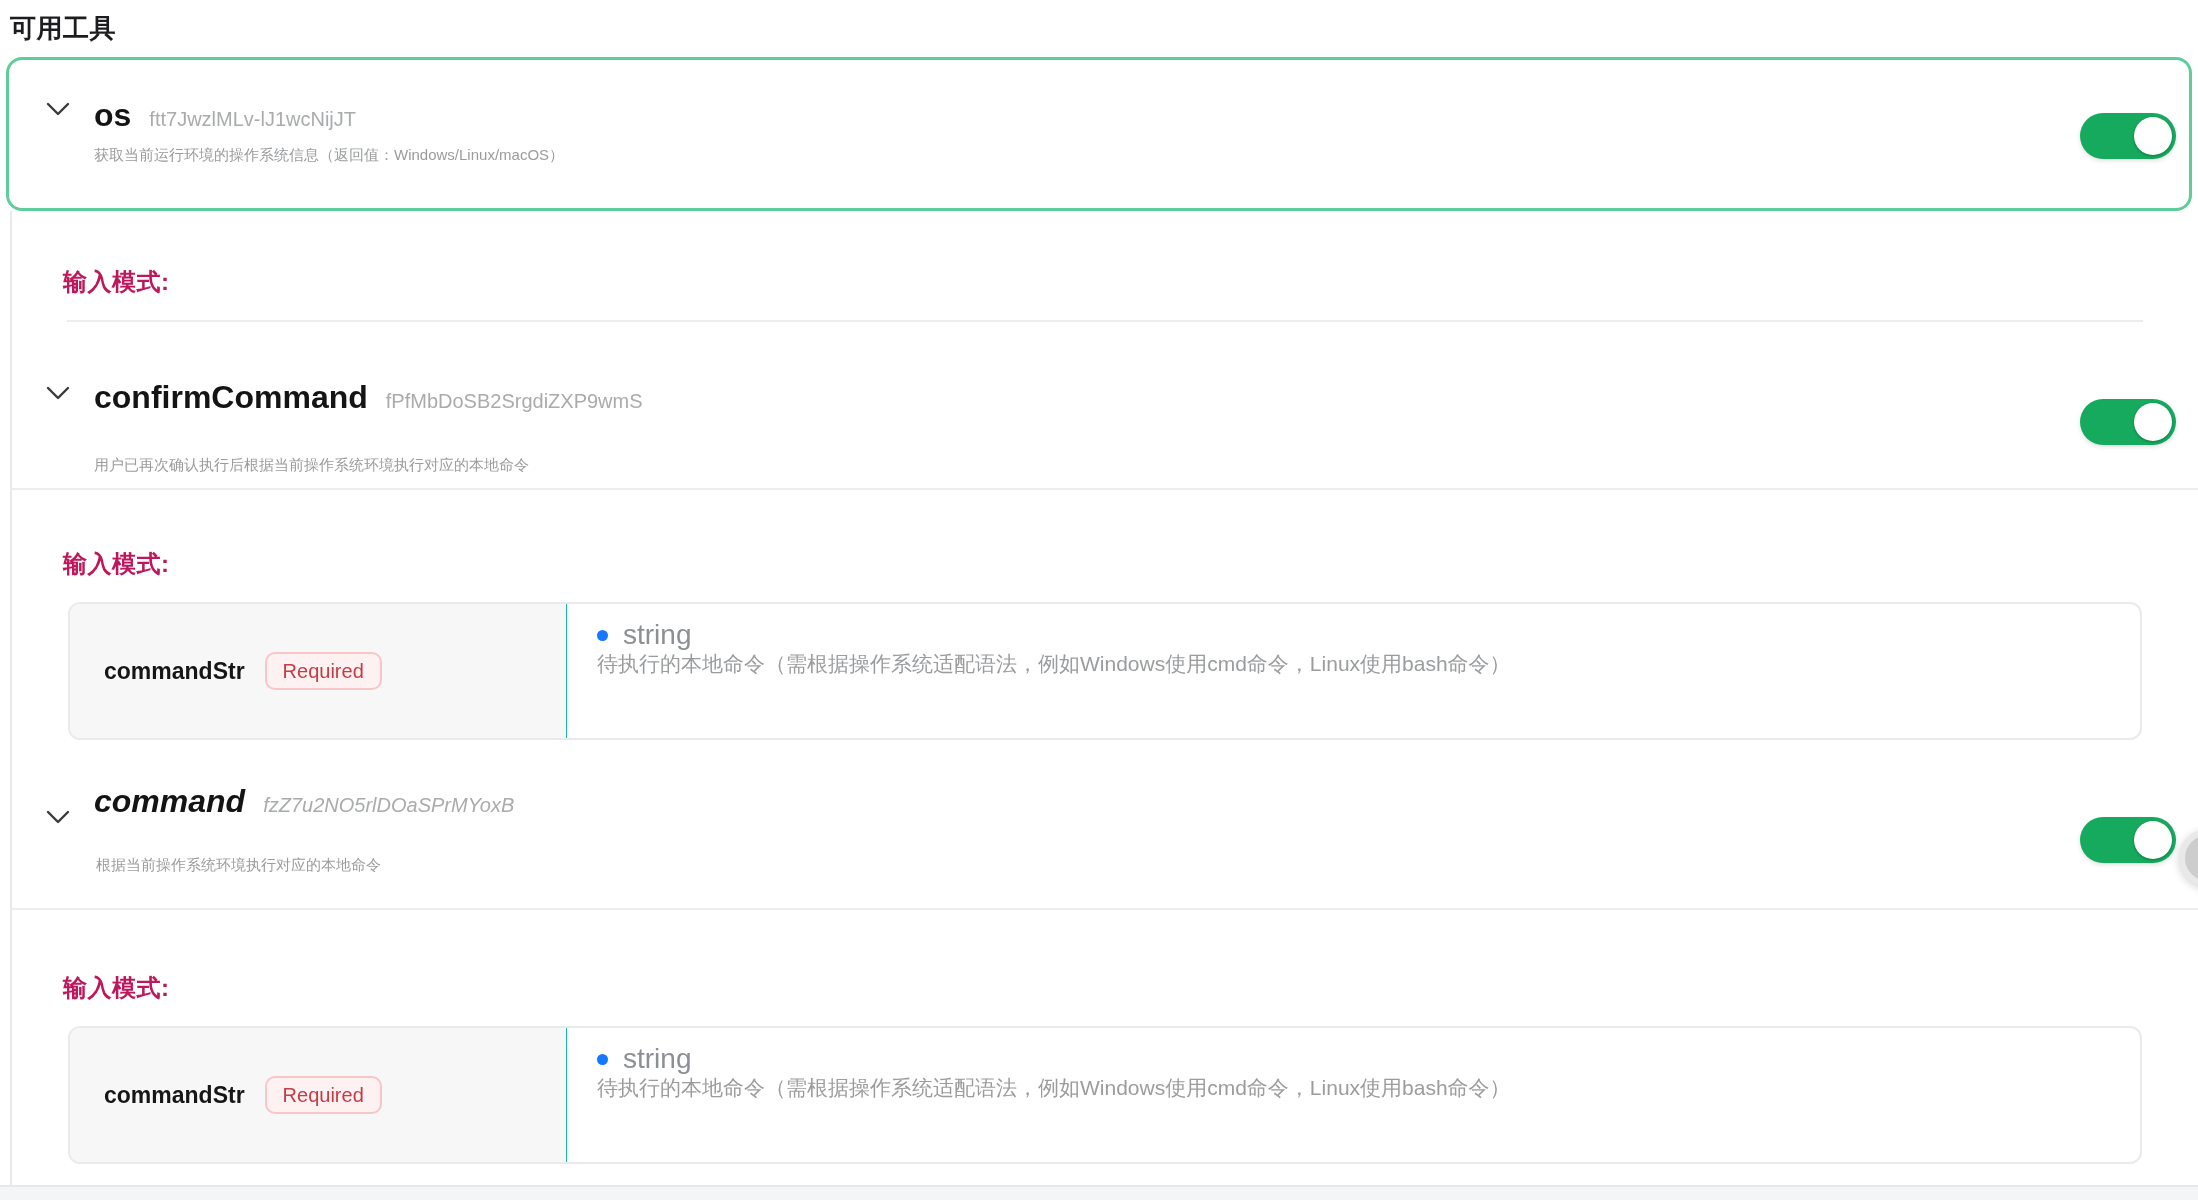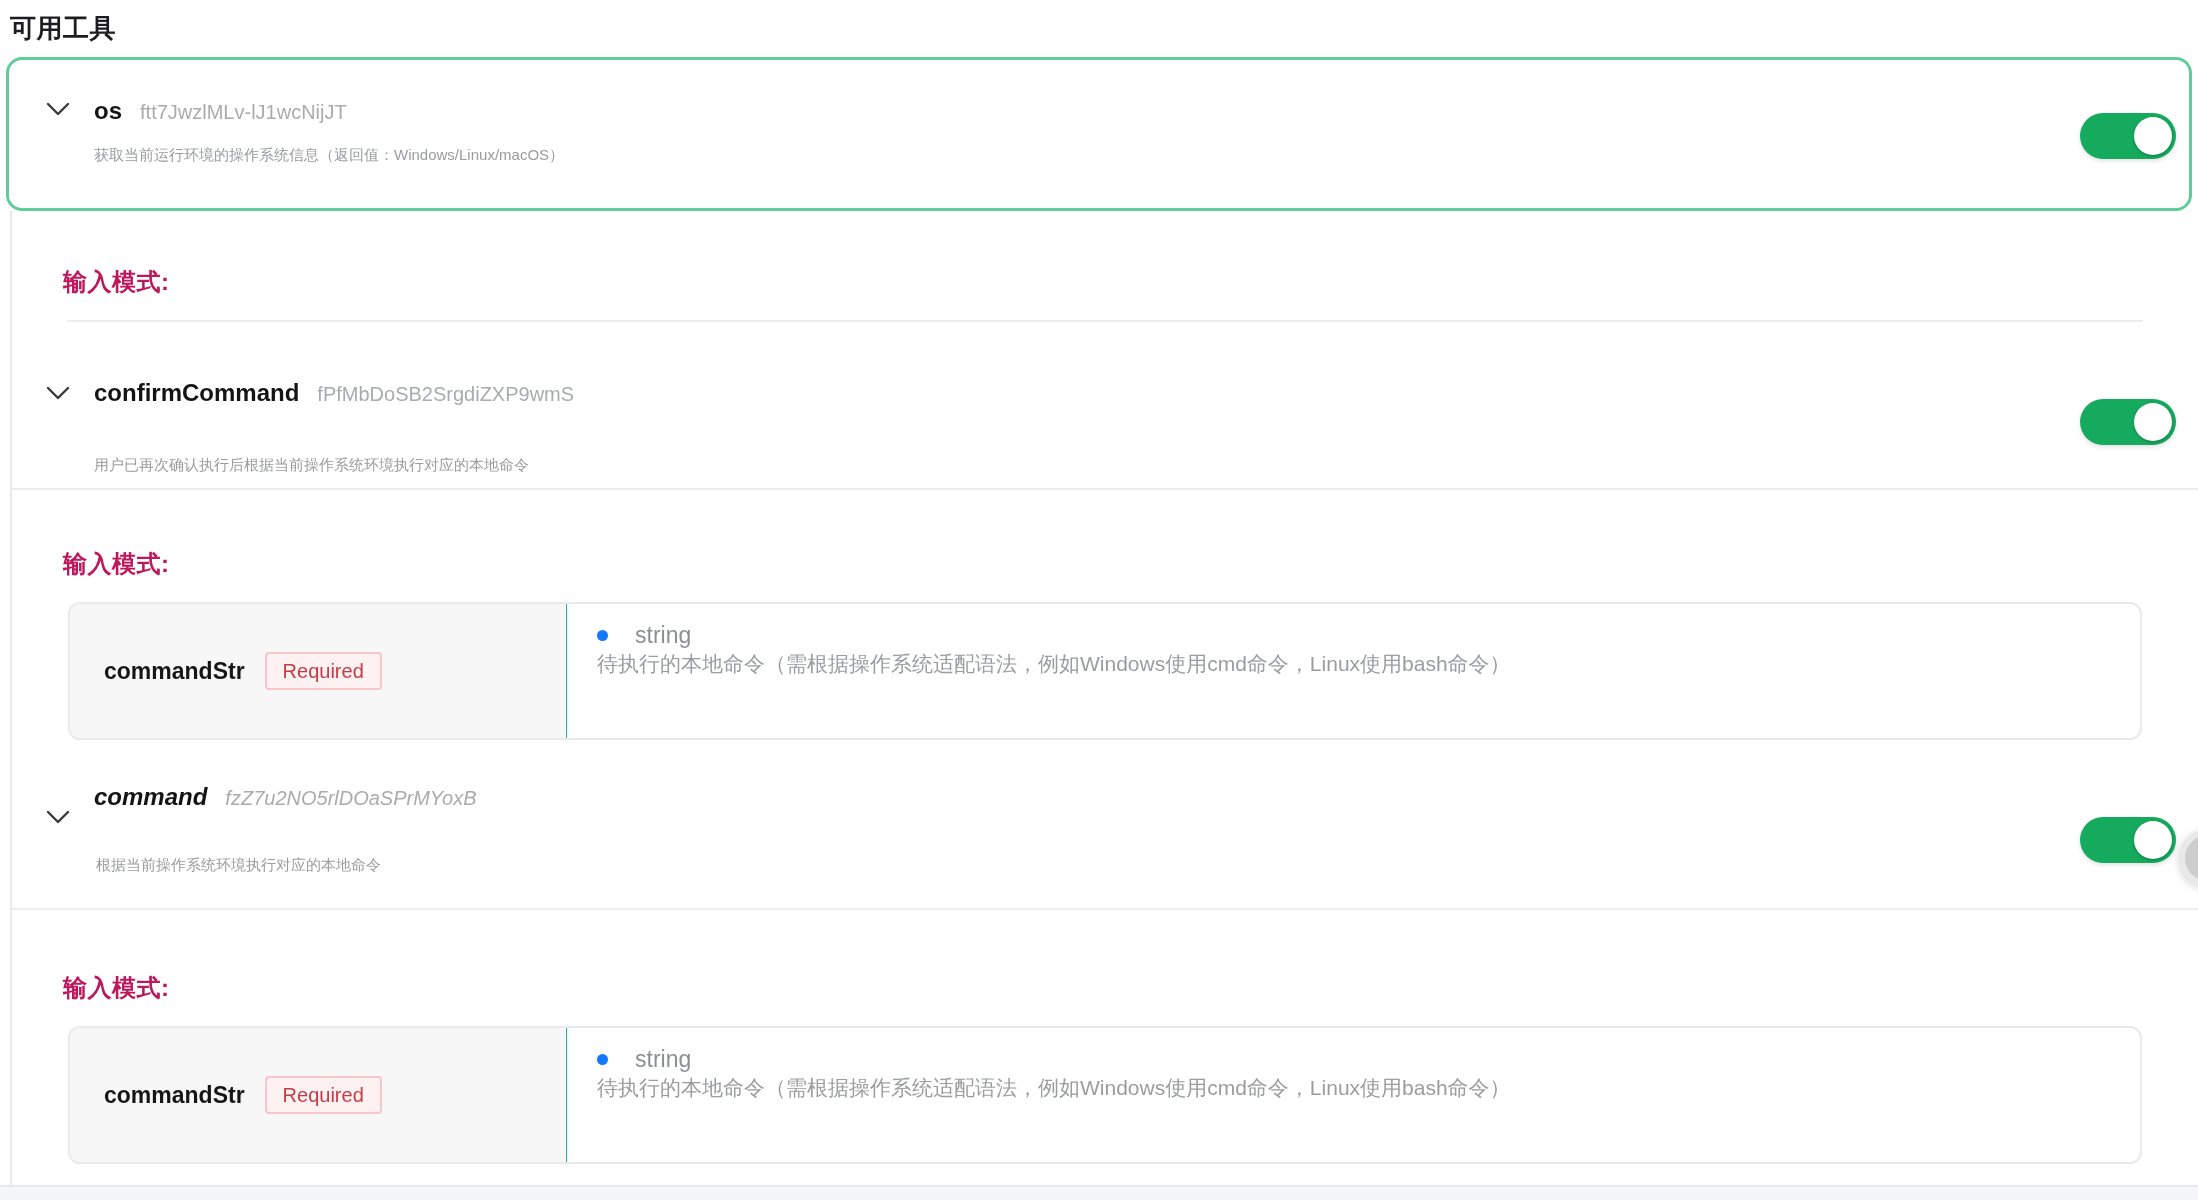--- a/index.html
+++ b/index.html
@@ -18,21 +18,21 @@
 
   
   .tool-card-highlight {
     left:6px; top:57px; width:2186px; height:154px;
     background:#fff; border:3px solid #5ecd9a; border-radius:16px;
   }
 
   
   .chevron { width:24px; height:16px; display:block; }
   .name-row { display:flex; align-items:baseline; gap:18px; white-space:nowrap; }
-  .tool-name { font-size:24px; font-weight:700; color:#141414;text-align:right; }
+  .tool-name { font-size:32px; font-weight:700; color:#141414;text-align:right; }
   .tool-id  { font-size:20px; color:#a9abad; }
   .tool-desc { font-size:15px; color:#9a9c9e; white-space:nowrap; }
 
   
   .toggle {
     width:96px; height:46px; border-radius:23px; background:#15aa5e;
     position:absolute; cursor:pointer;
     box-shadow:0 2px 4px rgba(0,0,0,.12);
   }
   .toggle .knob {
@@ -51,27 +51,27 @@
     display:flex; width:2074px; height:138px;
     border:2px solid #eaeaeb; border-radius:12px; background:#fff; overflow:hidden;
   }
   .param-left {
     width:497px; flex:0 0 497px; background:#f7f7f8; border-right:1px solid #14b8a6;
     display:flex; align-items:center; gap:20px; padding-left:34px;
   }
   .param-name { font-size:23px; font-weight:700; color:#161616; white-space:nowrap; }
   .required-badge {
     font-size:20px; color:#c63c45; background:#fdf1f1;
-    border:2px solid #f6c6c9; border-radius:4px; padding:4px 16px; line-height:1.3;
+    border:2px solid #f6c6c9; border-radius:10px; padding:4px 16px; line-height:1.3;
     white-space:nowrap;
   }
   .param-right { flex:1; padding:16px 28px 0 30px; }
   .type-row { display:flex; align-items:center; gap:15px; height:30px; }
   .type-dot { width:11px; height:11px; border-radius:50%; background:#1677ff; }
-  .type-text { font-size:23px; color:#8c8f93;margin-left:12px; }
+  .type-text { font-size:28px; color:#8c8f93; }
   .param-desc { font-size:21px; color:#9a9c9e; white-space:nowrap; }
 
   
   .bottom-divider { left:0; top:1185px; width:2198px; height:2px; background:#e7e8ea; }
   .bottom-strip { left:0; top:1187px; width:2198px; height:13px; background:#f4f5f7; }
   .scroll-knob {
     left:2179px; top:829px; width:58px; height:58px; border-radius:50%;
     background:#cdcdcd; border:6px solid #e9e9e9;
     box-shadow:0 2px 8px rgba(0,0,0,.18); cursor:pointer;
   }

